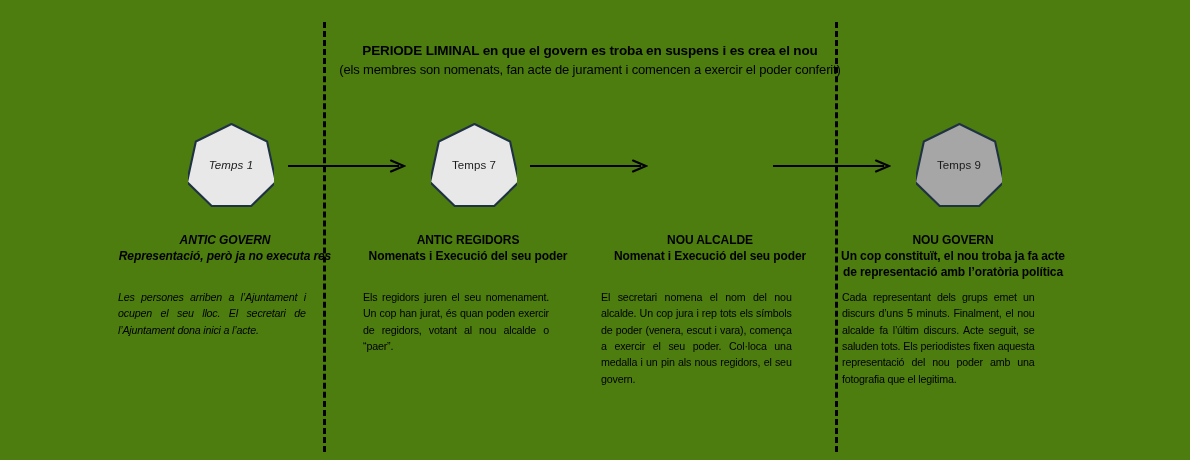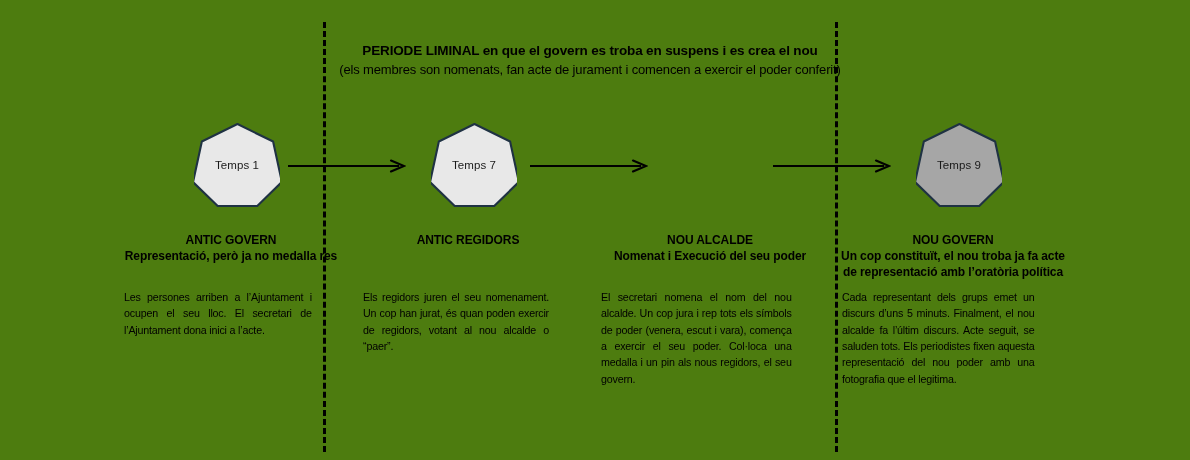--- a/index.html
+++ b/index.html
@@ -52,21 +52,21 @@
     white-space: nowrap;
   }
 
   
   .column {
     position: absolute;
     top: 0;
     width: 230px;
     height: 460px;
   }
-  #col-1 { left: 116px; }
+  #col-1 { left: 110px; font-style: italic; }
   #col-2 { left: 353px; }
   #col-3 { left: 595px; }
   #col-4 { left: 838px; }
 
   
   .shape-wrap {
     position: absolute;
     top: 122px;
     left: 78px;
     width: 86px;
@@ -147,41 +147,42 @@
 
   <div id="col-1" class="column">
     <div class="shape-wrap">
       <svg width="86" height="86" viewBox="0 0 86 86">
         <polygon points="43,2 80.3,19.6 89.5,60 63.7,84 22.3,84 -3.5,60 5.7,19.6" transform="translate(0.5,0) scale(0.955,1) translate(2,0)" fill="#e8e8e8" stroke="#1f3243" stroke-width="2.2" stroke-linejoin="round"></polygon>
       </svg>
       <span class="shape-label">Temps 1</span>
     </div>
     <div class="col-heading">
       <span class="title">ANTIC GOVERN</span>
-      <span class="subtitle">Representació, però ja no medalla res</span>
+      <span class="subtitle">Representació, però ja no executa res</span>
     </div>
     <div class="col-body">Les persones arriben a l’Ajuntament i ocupen el seu lloc. El secretari de l’Ajuntament dona inici a l’acte.</div>
   </div>
 
   <div id="arrow-1" class="arrow">
     <svg width="118" height="14" viewBox="0 0 118 14">
       <line x1="0" y1="7" x2="111" y2="7" stroke="#000000" stroke-width="2.1"></line>
       <polyline points="103,1.5 116,7 103,12.5" fill="none" stroke="#000000" stroke-width="2.1" stroke-linecap="round" stroke-linejoin="miter"></polyline>
     </svg>
   </div>
 
   <div id="col-2" class="column">
     <div class="shape-wrap">
       <svg width="86" height="86" viewBox="0 0 86 86">
         <polygon points="43,2 80.3,19.6 89.5,60 63.7,84 22.3,84 -3.5,60 5.7,19.6" transform="translate(0.5,0) scale(0.955,1) translate(2,0)" fill="#e8e8e8" stroke="#1f3243" stroke-width="2.2" stroke-linejoin="round"></polygon>
       </svg>
       <span class="shape-label">Temps 7</span>
     </div>
     <div class="col-heading">
       <span class="title">ANTIC REGIDORS</span>
+      <span class="subtitle">Nomenats i Execució del seu poder</span>
     </div>
     <div class="col-body">Els regidors juren el seu nomenament. Un cop han jurat, és quan poden exercir de regidors, votant al nou alcalde o “paer”.</div>
   </div>
 
   <div id="arrow-2" class="arrow">
     <svg width="118" height="14" viewBox="0 0 118 14">
       <line x1="0" y1="7" x2="111" y2="7" stroke="#000000" stroke-width="2.1"></line>
       <polyline points="103,1.5 116,7 103,12.5" fill="none" stroke="#000000" stroke-width="2.1" stroke-linecap="round" stroke-linejoin="miter"></polyline>
     </svg>
   </div>

